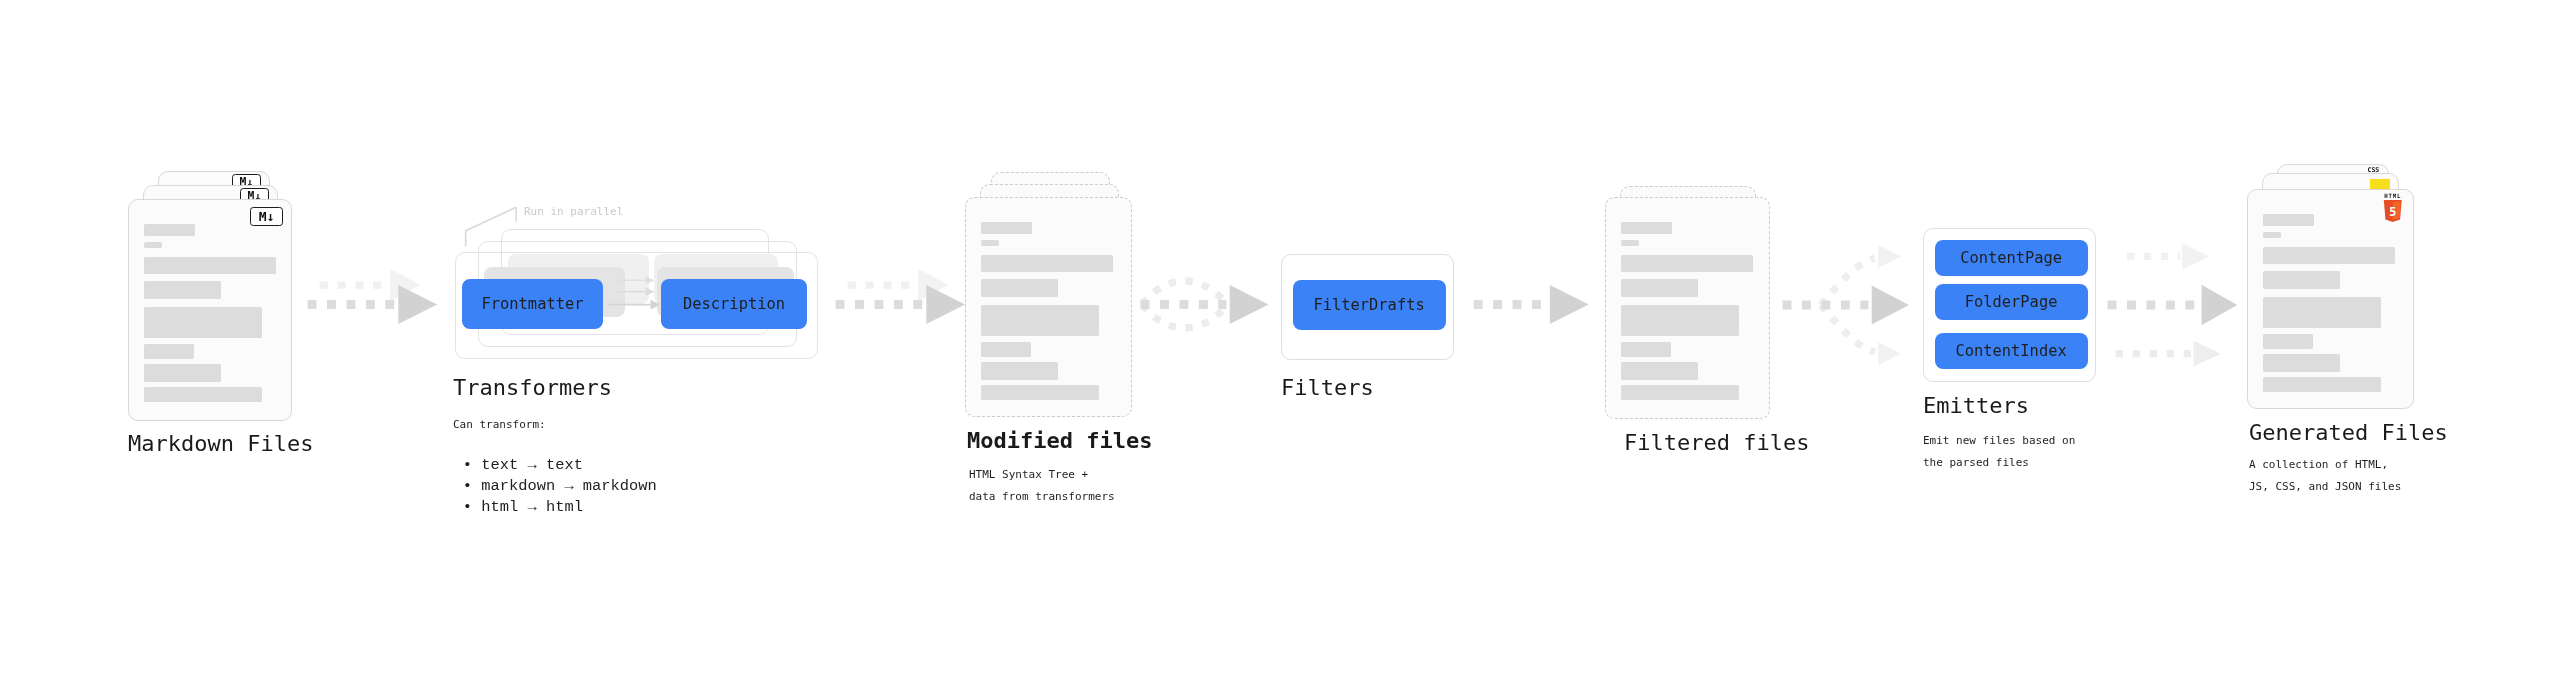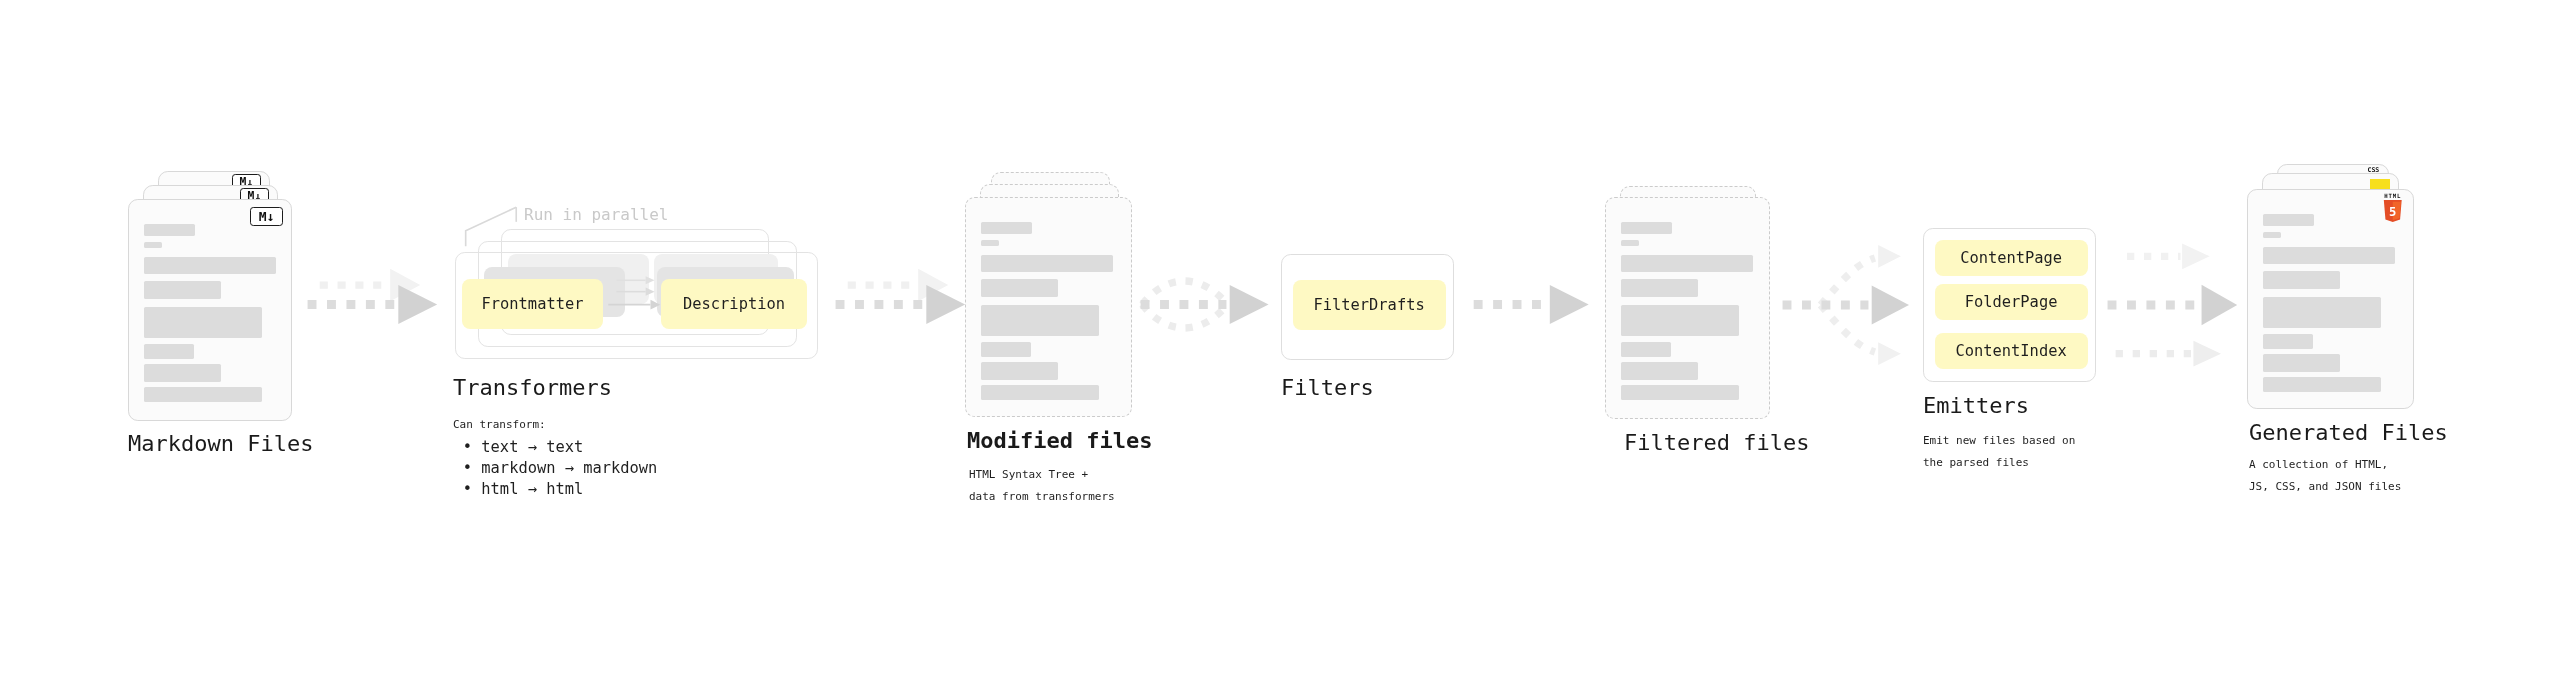--- a/index.html
+++ b/index.html
@@ -45,32 +45,32 @@
   .outline-box{
     position:absolute;border:1.6px solid #e3e3e3;border-radius:9.8px;
     box-sizing:border-box;background:transparent;
   }
   .solid-box{
     position:absolute;border:1.6px solid #dedede;border-radius:9.8px;
     box-sizing:border-box;background:#ffffff;
   }
   
   .chip{
-    position:absolute;background:#fef9c3;border-radius:8.1px;
+    position:absolute;background:#3b82f6;border-radius:8.1px;
     display:flex;align-items:center;justify-content:center;
     font-size:15.4px;color:#1f1f1f;box-sizing:border-box;
   }
   .chip.ghost1{background:#e4e4e4;}
   .chip.ghost2{background:#f0f0f0;}
   
   .stage-label{position:absolute;font-size:22px;line-height:24.4px;color:#1a1a1a;white-space:nowrap;}
   .stage-desc{position:absolute;font-size:11px;line-height:22px;color:#1f1f1f;white-space:nowrap;}
   .bullets{position:absolute;font-size:15.4px;line-height:21px;color:#1f1f1f;white-space:nowrap;}
   .bullets .b{padding-left:9.8px;}
-  .note{position:absolute;font-size:16px;color:#c9c9c9;white-space:nowrap;}
+  .note{position:absolute;font-size:11px;color:#c9c9c9;white-space:nowrap;}
 </style>
 </head>
 <body>
 
 <div class="canvas">
 
   <div>
     <div class="card" style="left:158px;top:171px;width:112px;height:57px;">
       <div class="md-badge small">M↓</div>
     </div>
@@ -121,21 +121,21 @@
     <div class="chip" style="left:661px;top:279px;width:146px;height:50px;">Description</div>
 
     <svg class="abs" style="left:455px;top:199px;" width="98" height="53" viewBox="0 0 120 65">
       <polyline points="75,10 13,39 13,58" fill="none" stroke="#d9d9d9" stroke-width="2"></polyline>
       <line x1="75" y1="10" x2="75" y2="28" stroke="#d9d9d9" stroke-width="2"></line>
     </svg>
     <div class="note" style="left:524px;top:205px;">Run in parallel</div>
   </div>
   <div class="stage-label" style="left:453px;top:376px;">Transformers</div>
   <div class="stage-desc" style="left:453px;top:414px;">Can transform:</div>
-  <div class="bullets" style="left:453px;top:437px;">
+  <div class="bullets" style="left:453px;top:455px;font-family:Liberation Mono, monospace;">
     <div class="b">• text → text</div>
     <div class="b">• markdown → markdown</div>
     <div class="b">• html → html</div>
   </div>
 
   <svg class="abs" style="left:829px;top:264px;" width="146" height="81" viewBox="0 0 180 100">
     <line x1="23" y1="26" x2="110" y2="26" stroke="#f0f0f0" stroke-width="9" stroke-dasharray="10 12"></line>
     <polygon points="110,6 147,26 110,46" fill="#f2f2f2"></polygon>
     <line x1="8" y1="50" x2="120" y2="50" stroke="#dcdcdc" stroke-width="11" stroke-dasharray="11 13"></line>
     <polygon points="120,26 168,50 120,74" fill="#d2d2d2"></polygon>

